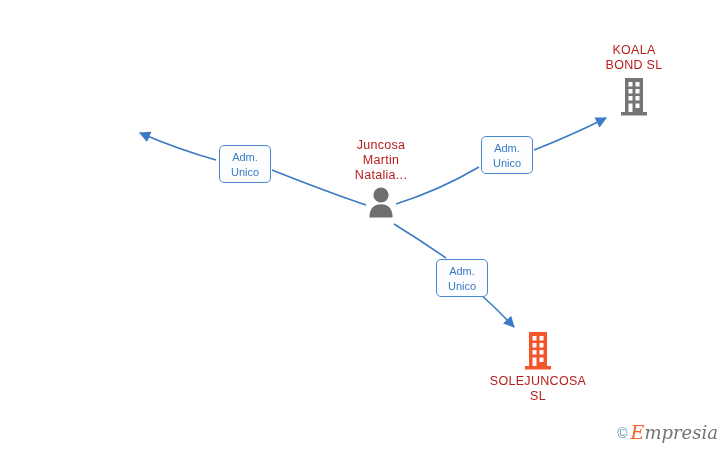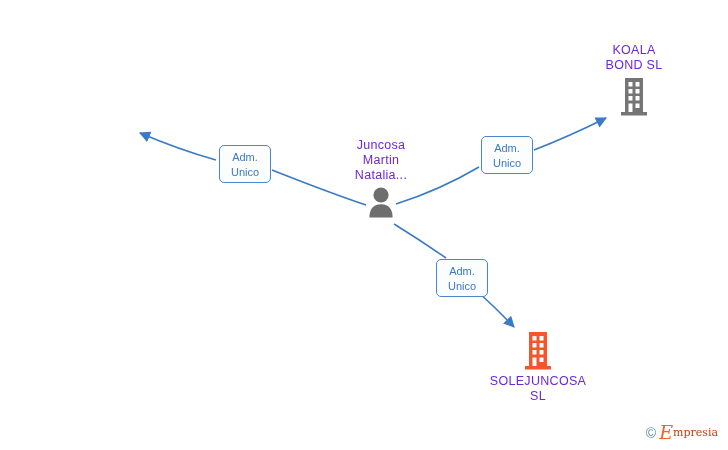--- a/index.html
+++ b/index.html
@@ -28,21 +28,21 @@
   
   .node {
     position: absolute;
     text-align: center;
     width: 140px;
     margin-left: -70px;
   }
   .node-label {
     font-size: 12.5px;
     line-height: 15px;
-    color: #6d28d9;
+    color: #b91c1c;
     letter-spacing: 0.3px;
     white-space: pre-line;
     font-family: "Liberation Sans", sans-serif;
   }
   .node-icon {
     display: block;
     margin: 0 auto;
   }
   .node-label.above { margin-bottom: 3px; }
   .node-label.below { margin-top: 4px; }
@@ -83,22 +83,23 @@
   #watermark .mark-e {
     font-family: "DejaVu Serif", serif;
     font-style: italic;
     font-size: 19px;
     color: #f26522;
     line-height: 1;
     letter-spacing: -1px;
   }
   #watermark .mark-rest {
     font-family: "DejaVu Serif", serif;
-    font-size: 11px;
-    color: #c2410c;
+    font-style: italic;
+    font-size: 18px;
+    color: #737373;
     line-height: 1;
     margin-left: -2px;
   }
 </style>
 </head>
 <body>
 
 <div id="canvas">
 
   <svg id="edges" viewBox="0 0 728 450" xmlns="http://www.w3.org/2000/svg">

